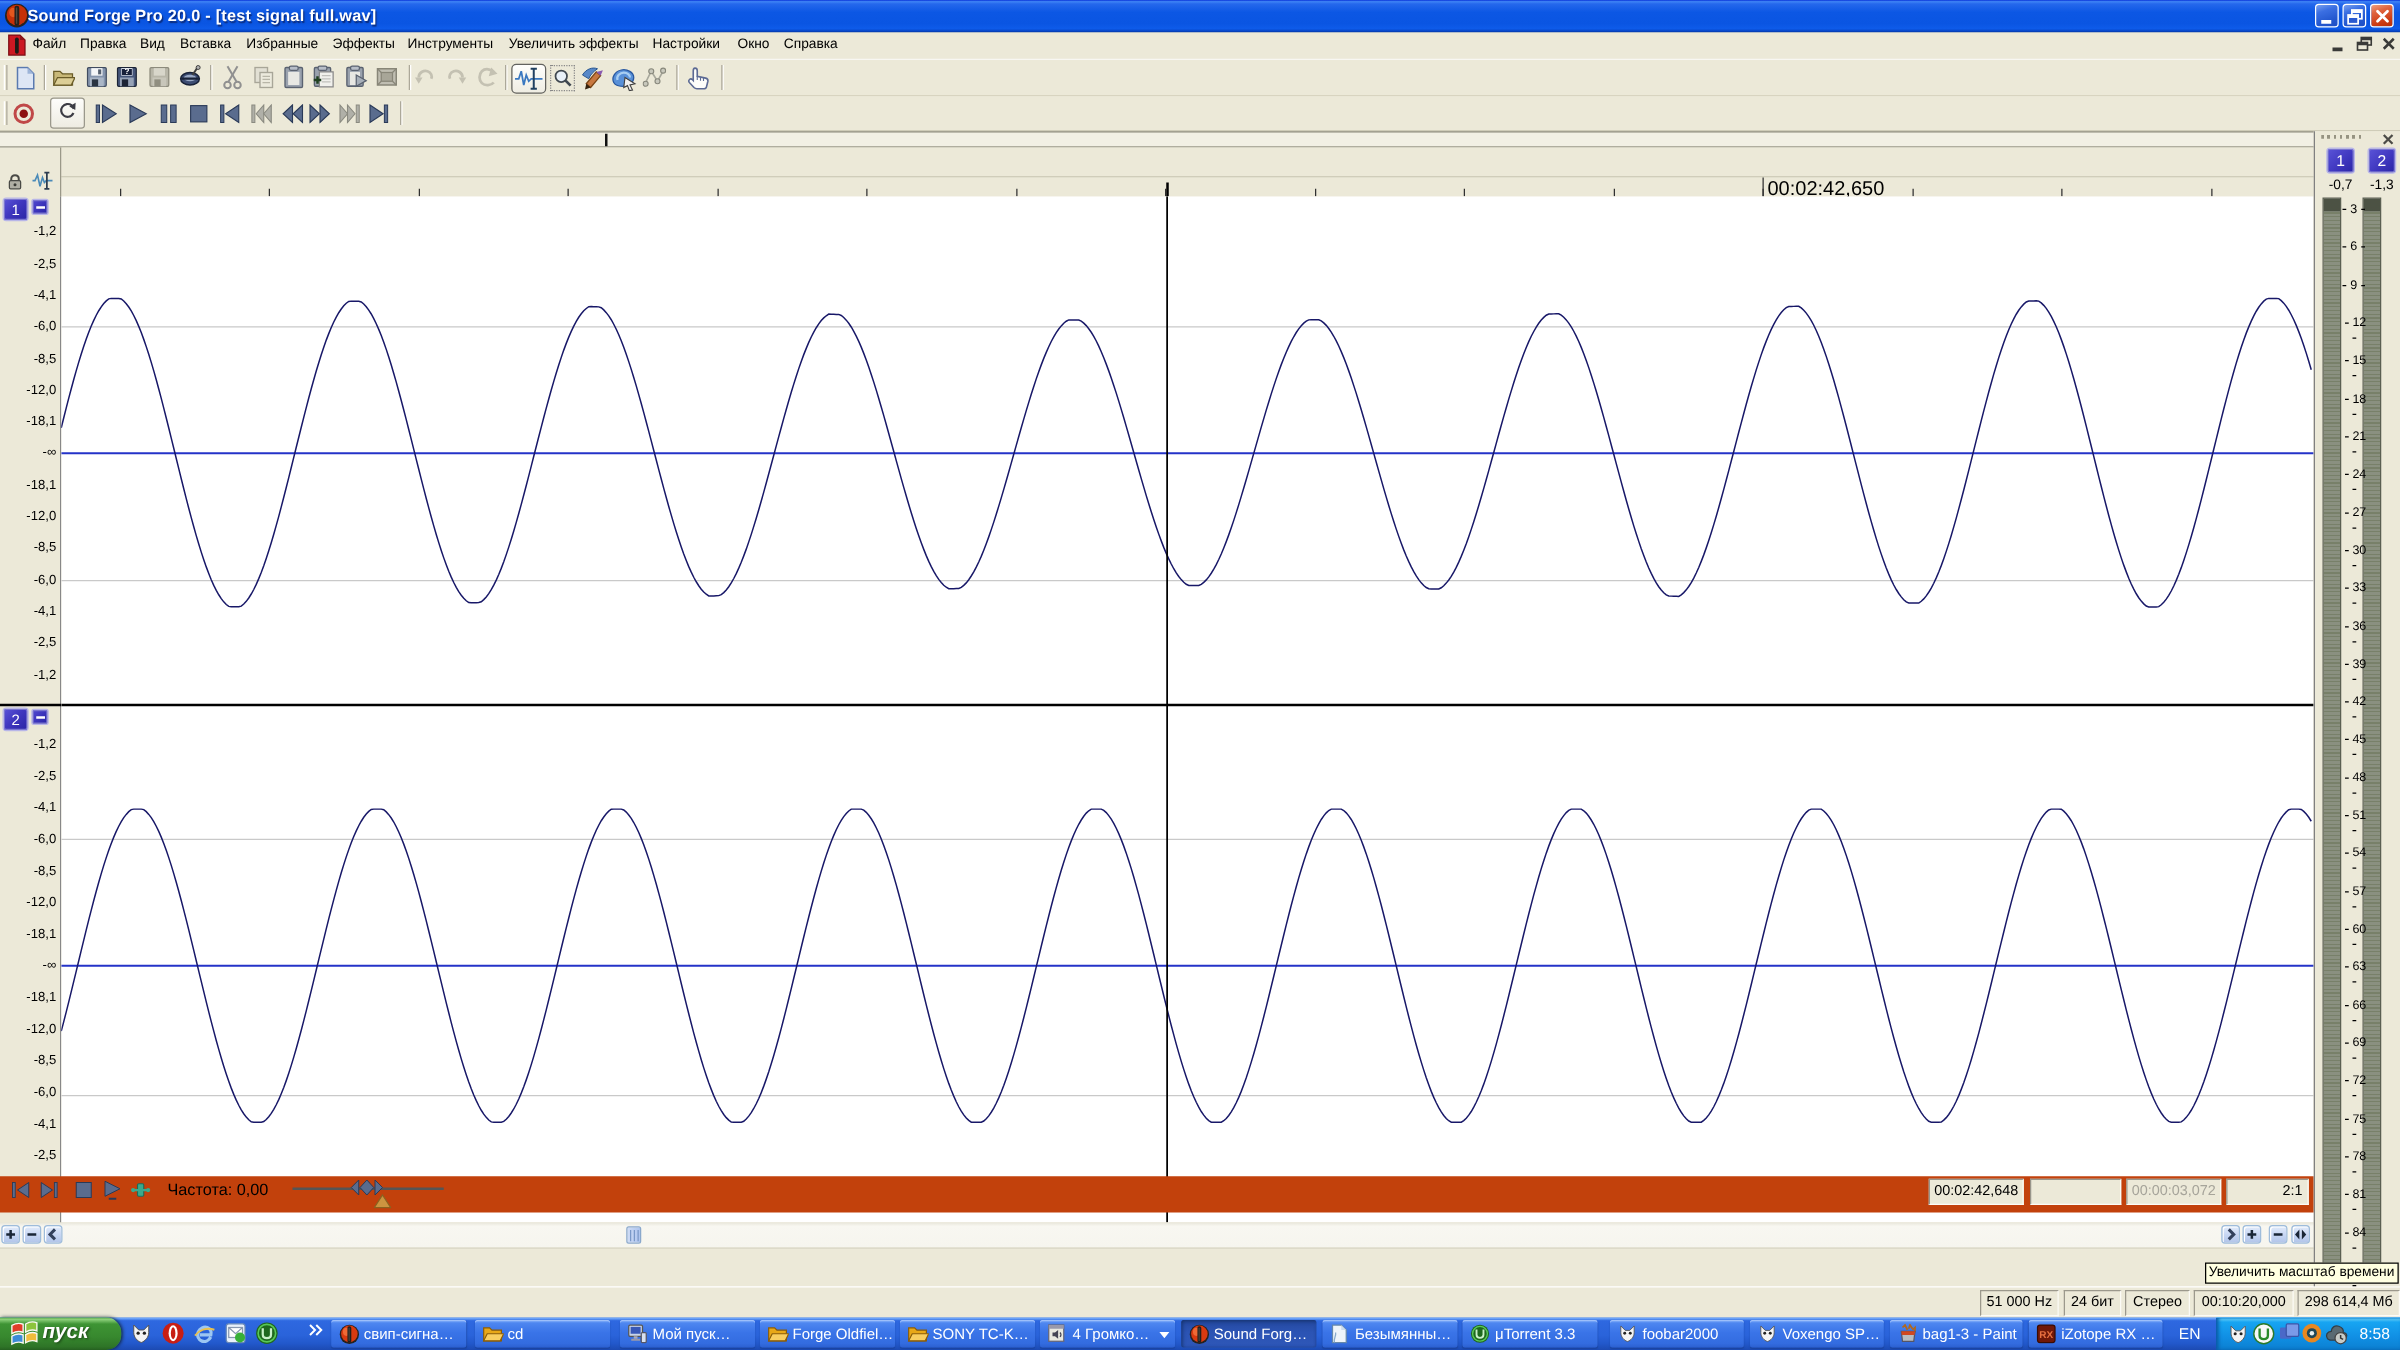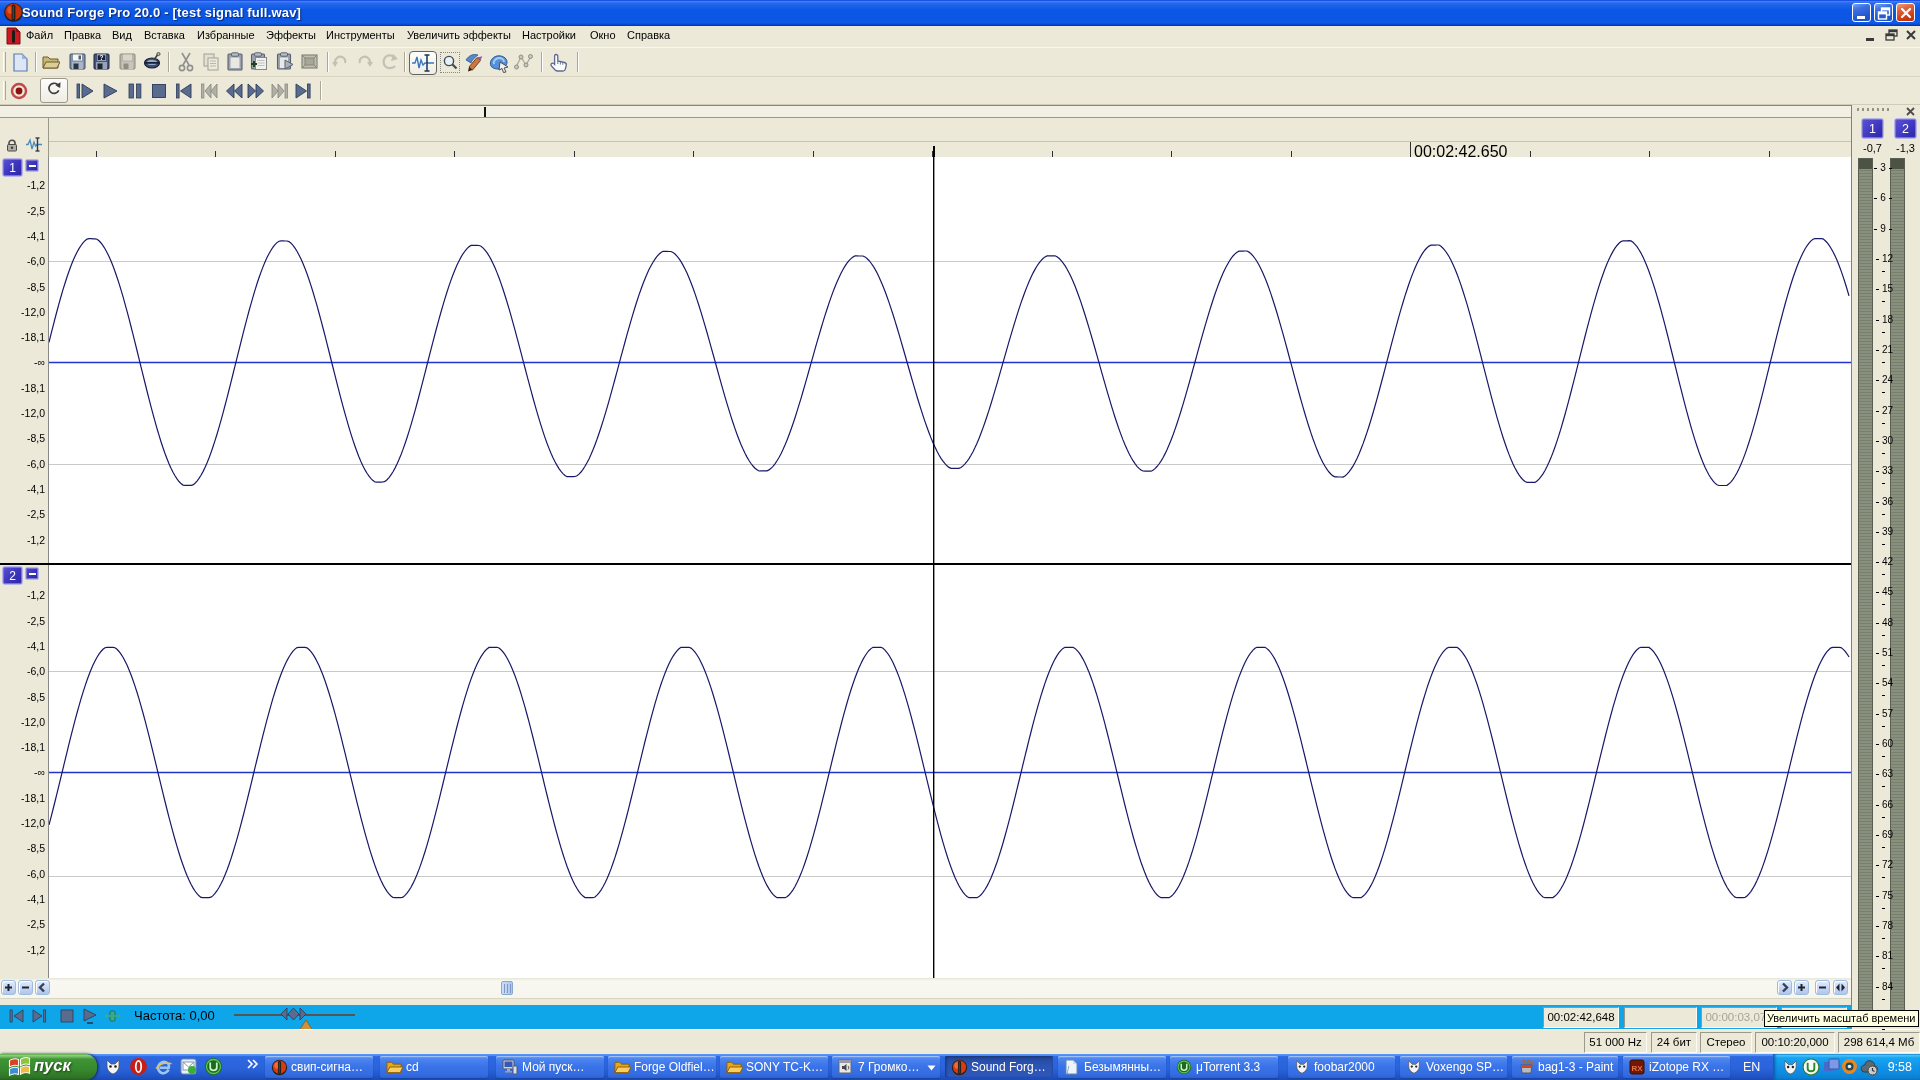--- a/index.html
+++ b/index.html
@@ -35,21 +35,21 @@
 #leftcol{left:0;top:157px;width:49px;height:821px;background:#ece9d8;border-right:1px solid #888}
 .dbl{position:absolute;right:4px;font-size:10.5px;color:#000;line-height:12px;white-space:nowrap}
 .chbtn{position:absolute;left:2px;width:21px;height:19px;border-radius:3px;color:#fff;font-size:12px;
  text-align:center;line-height:19px;border:1px solid #b8b6e8;
  background:linear-gradient(135deg,#5b54d8 0%,#4038c0 45%,#2a25a4 100%);box-shadow:inset 0 0 0 1px #7a76d0}
 .chmin{position:absolute;left:25px;width:14px;height:13px;border-radius:2px;border:1px solid #b8b6e8;
  background:linear-gradient(135deg,#524bd0 0%,#3c35bc 50%,#2722a2 100%);box-shadow:inset 0 0 0 1px #7a76d0}
 .chmin i{position:absolute;left:3px;top:5px;width:7px;height:2px;background:#fff}
 
 #scrollrow{left:0;top:978px;width:1851px;height:21px;background:linear-gradient(180deg,#e8e6da 0,#f8f7f1 3px,#f6f5ee 100%);border-bottom:1px solid #d8d5c4}
-#playrow{left:0;top:1005px;width:1851px;height:29px;background:#0ea5e9}
+#playrow{left:0;top:941px;width:1851px;height:29px;background:#c2410c}
 .zbtn{position:absolute;top:2px;width:15px;height:15px;border-radius:3px;border:1px solid #9ebcdb;
  background:linear-gradient(180deg,#e3ecfb 0%,#c8d7f3 50%,#b2c5ea 100%);box-shadow:inset 1px 1px 0 #fff}
 .selbox{position:absolute;top:2px;height:21px;background:#ece9d8;border:1px solid #b8b5a4;
  border-top-color:#98958a;border-left-color:#98958a;border-bottom-color:#fcfbf6;border-right-color:#fcfbf6;z-index:5;
  font-size:11.5px;color:#000;text-align:center;line-height:19px;white-space:nowrap}
 
 #statusbar{left:0;top:1029px;width:1920px;height:25px;background:#ece9d8;border-top:1px solid #fff}
 .stseg{position:absolute;top:2px;height:21px;border:1px solid;border-color:#9b988c #fcfbf6 #fcfbf6 #9b988c;
  font-size:11.5px;color:#000;text-align:center;line-height:19px;background:#ece9d8;white-space:nowrap}
 
@@ -761,21 +761,21 @@
       </svg>
       <span class="lbl">SONY TC-K…</span>
     </div>
 <div class="tkbtn" style="left:832px;width:108px">
       <svg width="16" height="16" viewBox="0 0 16 16">
         <rect x="1" y="1" width="12" height="13" fill="#e8e8e0" stroke="#667"></rect>
         <rect x="1" y="1" width="12" height="3" fill="#99a"></rect>
         <path d="M4 7 L6 7 L8.5 5 L8.5 12 L6 10 L4 10 Z" fill="#445"></path>
         <path d="M10 7 C11 8 11 9.5 10 10.5" fill="none" stroke="#445" stroke-width="1"></path>
       </svg>
-      <span class="lbl">7 Громко…</span>
+      <span class="lbl">4 Громко…</span>
       <svg style="position:absolute;right:4px;top:9px;left:auto" width="9" height="6" viewBox="0 0 9 6">
         <path d="M0.5 0.5 L8.5 0.5 L4.5 5.5 Z" fill="#fff"></path>
       </svg>
     </div>
 <div class="tkbtn active" style="left:945px;width:108px">
       <svg width="17" height="17" viewBox="0 0 21 21">
         <circle cx="10.5" cy="10.5" r="9.5" fill="#26221f"></circle>
         <circle cx="10.5" cy="10" r="8.2" fill="#d93a10"></circle>
         <ellipse cx="7.5" cy="8" rx="3.4" ry="4" fill="#f06a35"></ellipse>
         <rect x="8.6" y="2.5" width="3.8" height="16" rx="1.8" fill="#231f1c"></rect>
@@ -848,14 +848,14 @@
   <svg class="abs" style="left:68px;top:4px" width="17" height="17" viewBox="0 0 17 17">
    <circle cx="8.5" cy="8.5" r="7.5" fill="#e88820"></circle>
         <circle cx="8.5" cy="8.5" r="4" fill="#204858"></circle>
         <circle cx="8.5" cy="8.5" r="1.8" fill="#e8f0f0"></circle>
       </svg>
   <svg class="abs" style="left:86px;top:3px" width="20" height="20" viewBox="0 0 20 20">
    <path d="M3 14 C1 11 3 8 6 8 C6 5 9 3 12 4 C15 5 16 7 15.5 9 C18 9 19 11 18 13 C17 15 15 15 13 15 L5 15 Z" fill="#5a6a72" stroke="#323e46" stroke-width="1"></path>
    <circle cx="13.5" cy="13.5" r="4.5" fill="#c8ccc8" stroke="#444" stroke-width="1"></circle>
    <path d="M13.5 11 L13.5 13.5 L15.5 14.5" fill="none" stroke="#333" stroke-width="1.2"></path>
       </svg>
-  <span id="clock">9:58</span>
+  <span id="clock">8:58</span>
  </div>
 </div>
 </body></html>

